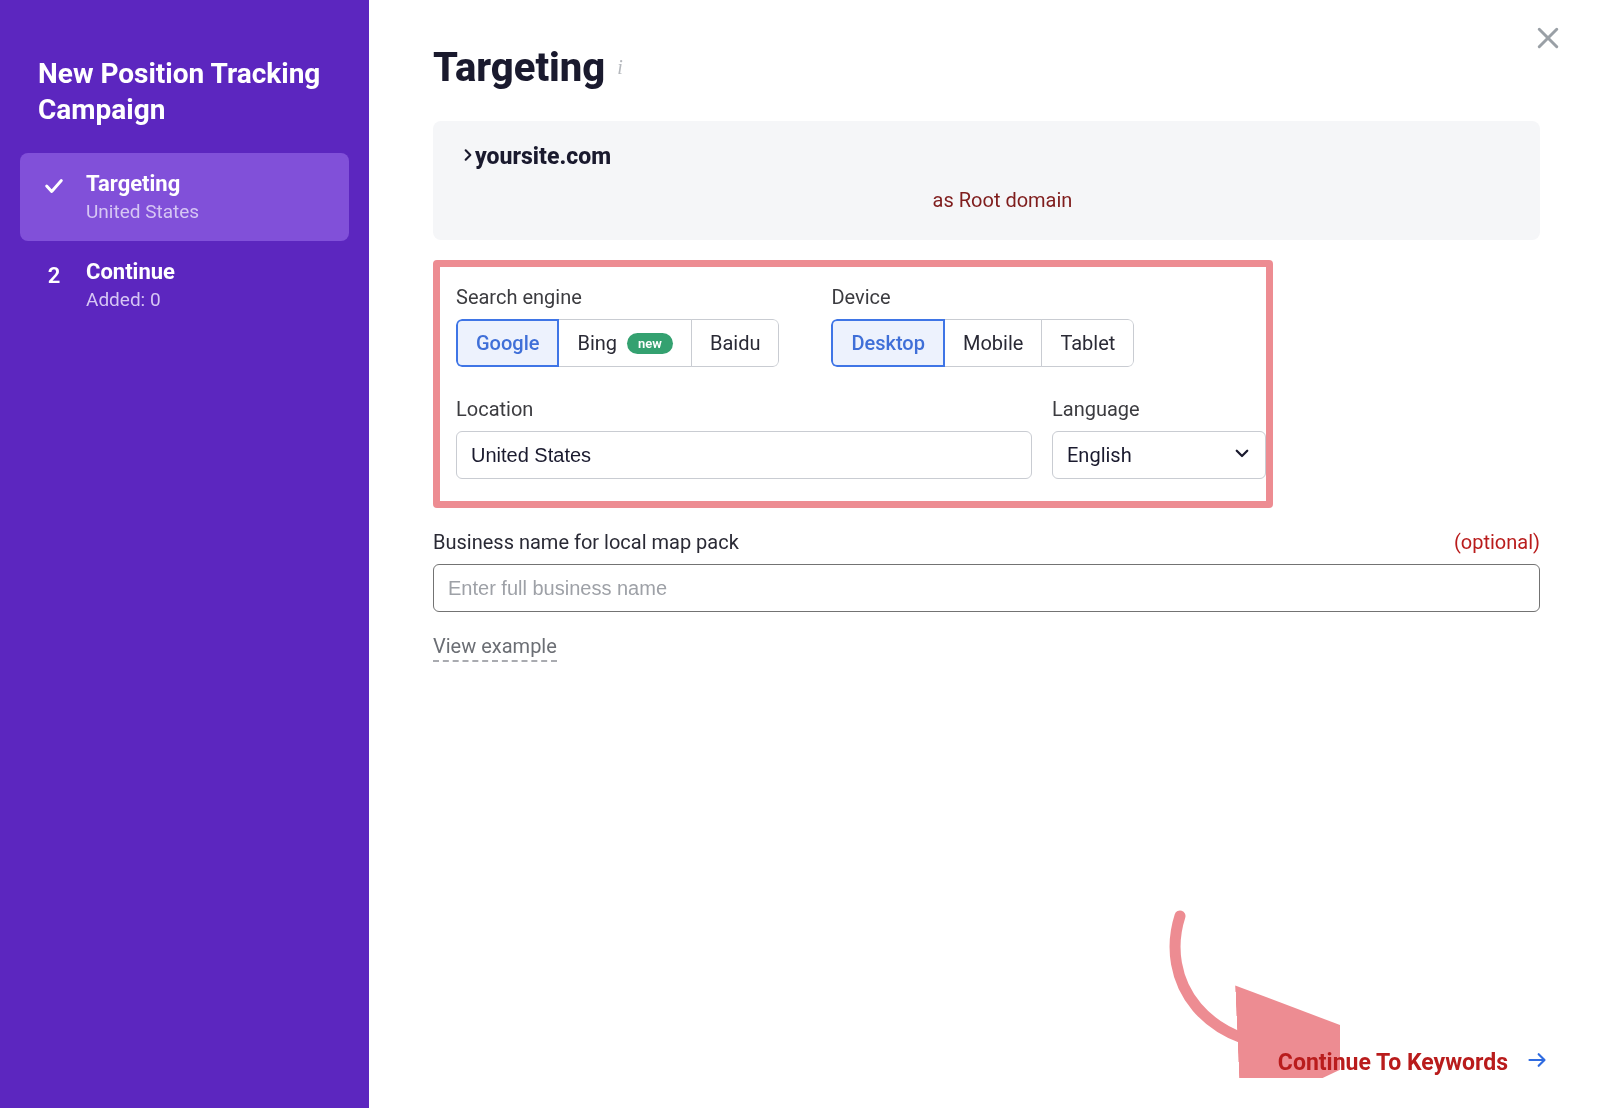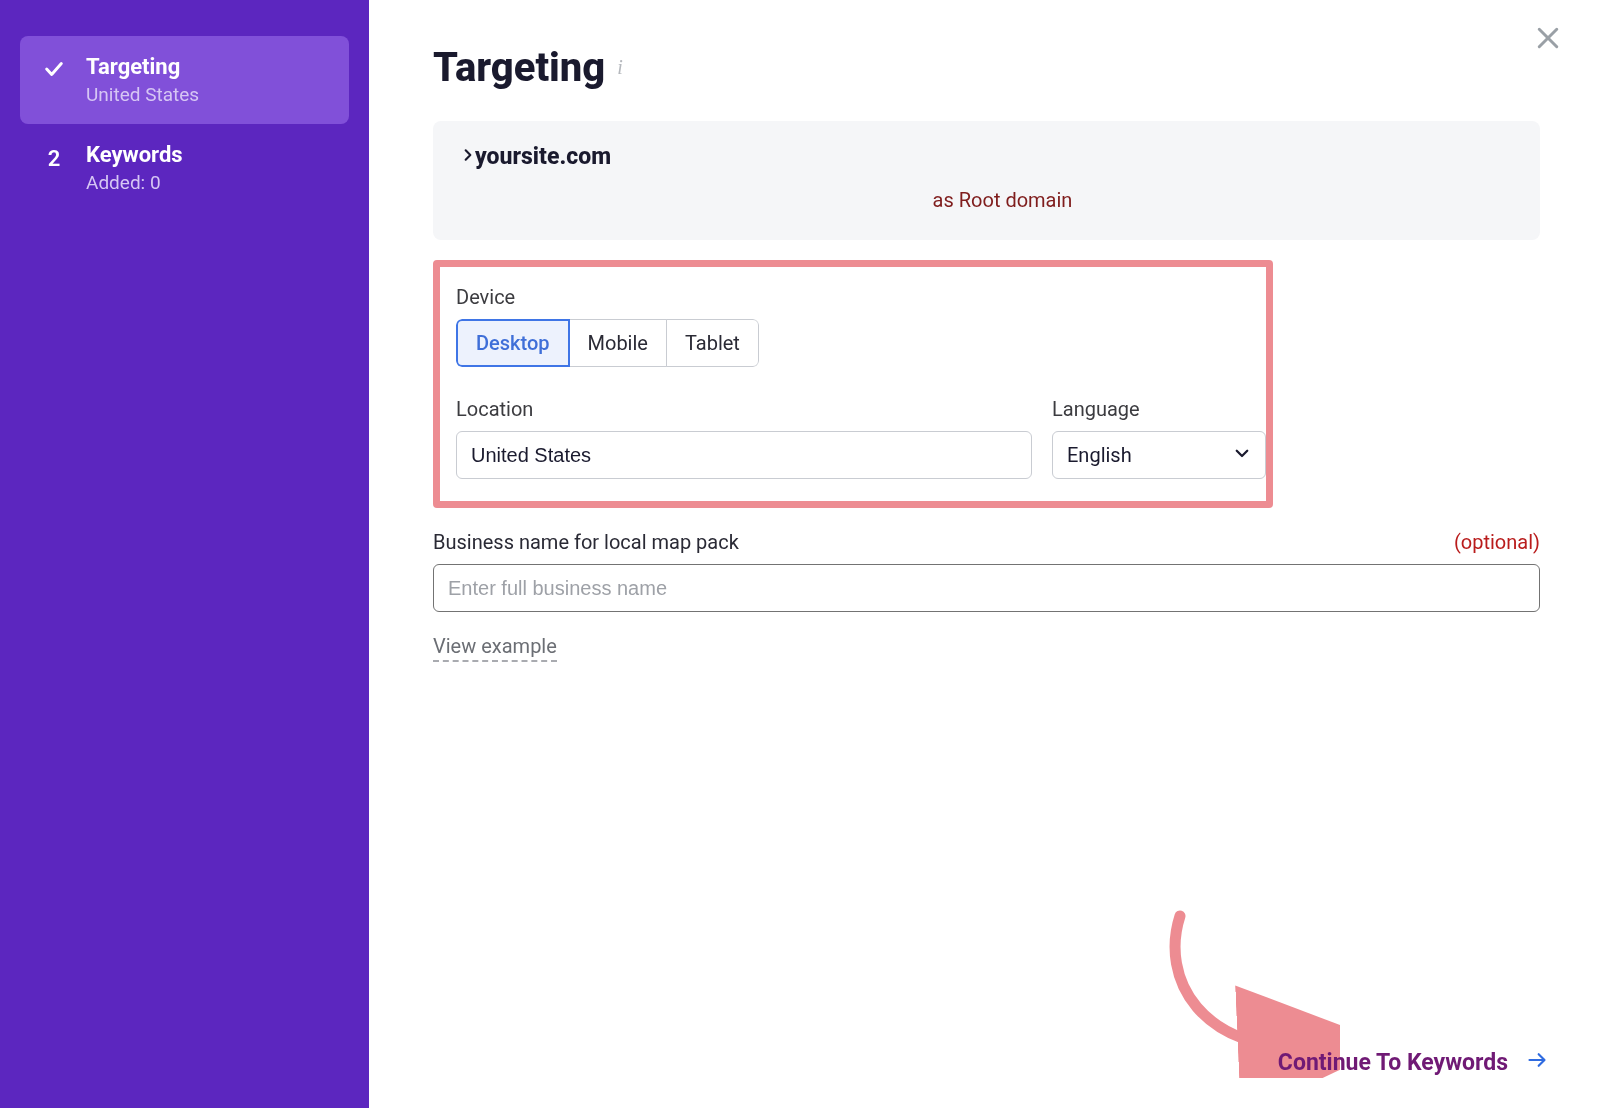--- a/index.html
+++ b/index.html
@@ -227,21 +227,21 @@
     font-size: 20px;
     color: #6b6e74;
     border-bottom: 2px dashed #a9abb0;
     padding-bottom: 2px;
   }
   
   .continue {
     position: absolute;
     right: 50px;
     bottom: 32px;
-    color: #701a75;
+    color: #b91c1c;
     font-size: 23px;
     font-weight: 700;
     display: flex;
     align-items: center;
     gap: 16px;
     cursor: pointer;
   }
   
   .deco-arrow {
     position: absolute;
@@ -249,39 +249,40 @@
     bottom: 30px;
     pointer-events: none;
   }
 </style>
 </head>
 <body>
 
 <div class="app">
 
   <aside class="sidebar">
+    <div class="sidebar-title">New Position Tracking Campaign</div>
 
     <div class="step active">
       <div class="step-marker">
         <svg width="22" height="22" viewBox="0 0 24 24" fill="none" stroke="#fff" stroke-width="3.2" stroke-linecap="round" stroke-linejoin="round">
             <polyline points="4 12 9.5 18 20 6"></polyline>
           </svg>
       </div>
       <div class="step-body">
         <div class="step-title">Targeting</div>
         <div class="step-sub">United States</div>
       </div>
     </div>
 
     <div class="step">
       <div class="step-marker">
         <span class="num">2</span>
       </div>
       <div class="step-body">
-        <div class="step-title">Keywords</div>
+        <div class="step-title">Continue</div>
         <div class="step-sub">Added: 0</div>
       </div>
     </div>
   </aside>
 
   <main class="main">
 
     <div class="close-btn">
       <svg width="30" height="30" viewBox="0 0 24 24" fill="none" stroke="currentColor" stroke-width="2.4" stroke-linecap="round">
           <line x1="5" y1="5" x2="19" y2="19"></line>
@@ -302,20 +303,35 @@
             </svg>
         </span>
         <span>yoursite.com</span>
       </div>
       <div class="domain-sub">as Root domain</div>
     </div>
 
     <div class="highlight-box">
       <div class="row1">
 
+        <div class="group">
+          <div class="group-label">Search engine</div>
+          <div class="seg-group">
+            <div class="seg selected">
+                <span>Google</span>
+              </div>
+            <div class="seg">
+              <span>Bing</span>
+              <span class="badge-new">new</span>
+            </div>
+            <div class="seg">
+                <span>Baidu</span>
+              </div>
+          </div>
+        </div>
 
         <div class="group">
           <div class="group-label">Device</div>
           <div class="seg-group">
             <div class="seg selected">
                 <span>Desktop</span>
               </div>
             <div class="seg">
                 <span>Mobile</span>
               </div>

